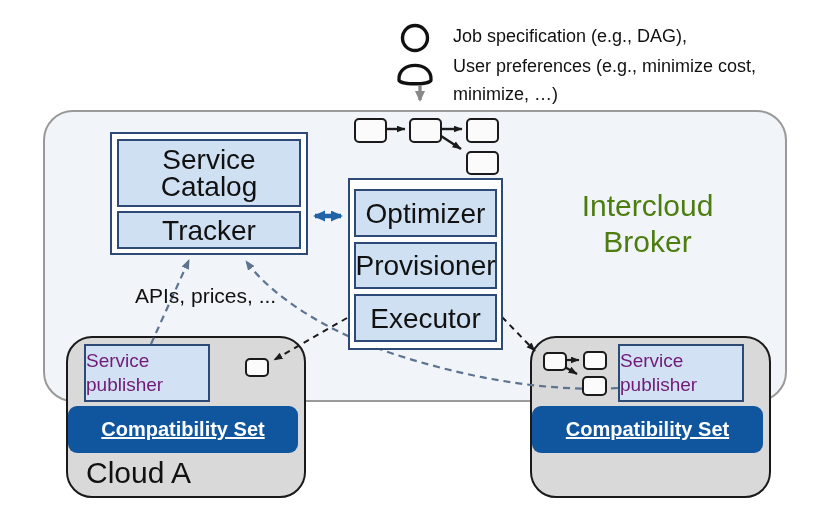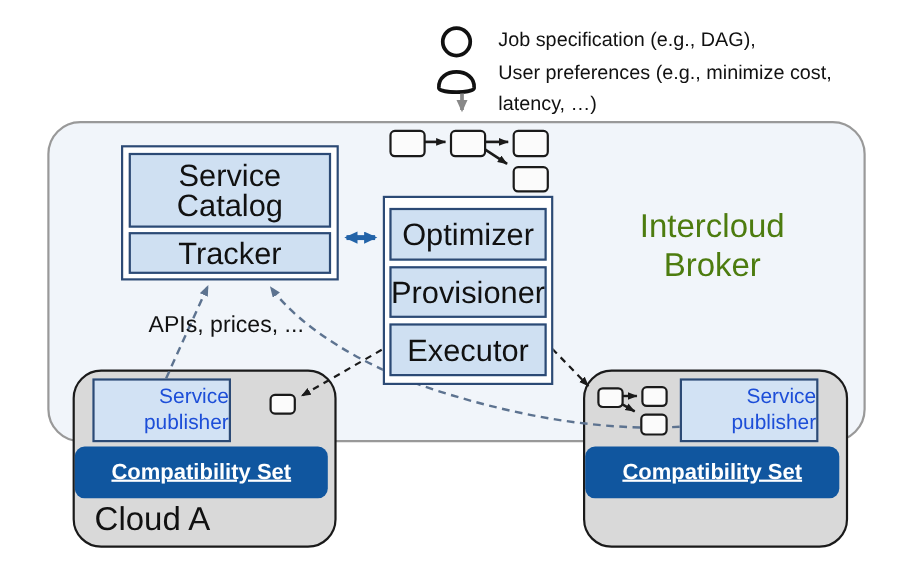--- a/index.html
+++ b/index.html
@@ -34,22 +34,22 @@
     display:flex;align-items:center;justify-content:center;
     font-size:28px;line-height:27px;text-align:center;color:#111;
   }
   
   .dag-box{
     position:absolute;background:#fbfbfb;border:2px solid #1a1a1a;border-radius:5px;z-index:4;
   }
   .apis-label{position:absolute;left:135px;top:284px;font-size:21px;color:#111;z-index:4;}
   .publisher{
     position:absolute;background:#d2e2f4;border:2px solid #2c4a75;
-    display:flex;align-items:center;justify-content:center;text-align:right;
-    font-size:19px;line-height:24px;color:#1d4ed8;z-index:4;
+    display:flex;align-items:center;justify-content:center;text-align:left;
+    font-size:19px;line-height:24px;color:#701a75;z-index:4;
   }
   .compat-bar{
     position:absolute;left:2px;top:70px;height:47px;background:#10569f;border-radius:9px;
     display:flex;align-items:center;justify-content:center;
     color:#ffffff;font-size:20px;font-weight:bold;z-index:4;text-decoration:underline;
   }
   .cloud-name{position:absolute;left:20px;top:120px;font-size:30px;color:#111;z-index:4;}
 </style>
 </head>
 <body>
@@ -95,21 +95,21 @@
 
     <line x1="347" y1="318" x2="274" y2="360" stroke="#1a1a1a" stroke-width="2" stroke-dasharray="6 5" marker-end="url(#mBlack)"></line>
     <line x1="502" y1="317" x2="535" y2="351" stroke="#1a1a1a" stroke-width="2" stroke-dasharray="6 5" marker-end="url(#mBlack)"></line>
 
     <line x1="565" y1="360" x2="579" y2="360" stroke="#1a1a1a" stroke-width="2.2" marker-end="url(#mBlack)"></line>
     <line x1="563" y1="366" x2="577" y2="374" stroke="#1a1a1a" stroke-width="2.2" marker-end="url(#mBlack)"></line>
   </svg>
 
   <div class="top-text" style="left:453px;top:25px;">Job specification (e.g., DAG),</div>
   <div class="top-text" style="left:453px;top:55px;">User preferences (e.g., minimize cost,</div>
-  <div class="top-text" style="left:453px;top:83px;">latency, …)</div>
+  <div class="top-text" style="left:453px;top:83px;">minimize, …)</div>
 
   <div class="broker-title">Intercloud Broker</div>
 
   <div class="dag-box" style="left:354px;top:118px;width:29px;height:21px;"></div>
   <div class="dag-box" style="left:409px;top:118px;width:29px;height:21px;"></div>
   <div class="dag-box" style="left:466px;top:118px;width:29px;height:21px;"></div>
   <div class="dag-box" style="left:466px;top:151px;width:29px;height:20px;"></div>
 
   <div class="container-box" style="left:110px;top:132px;width:194px;height:119px;">
     <div class="inner-box" style="left:5px;top:5px;width:180px;height:64px;">Service Catalog</div>

